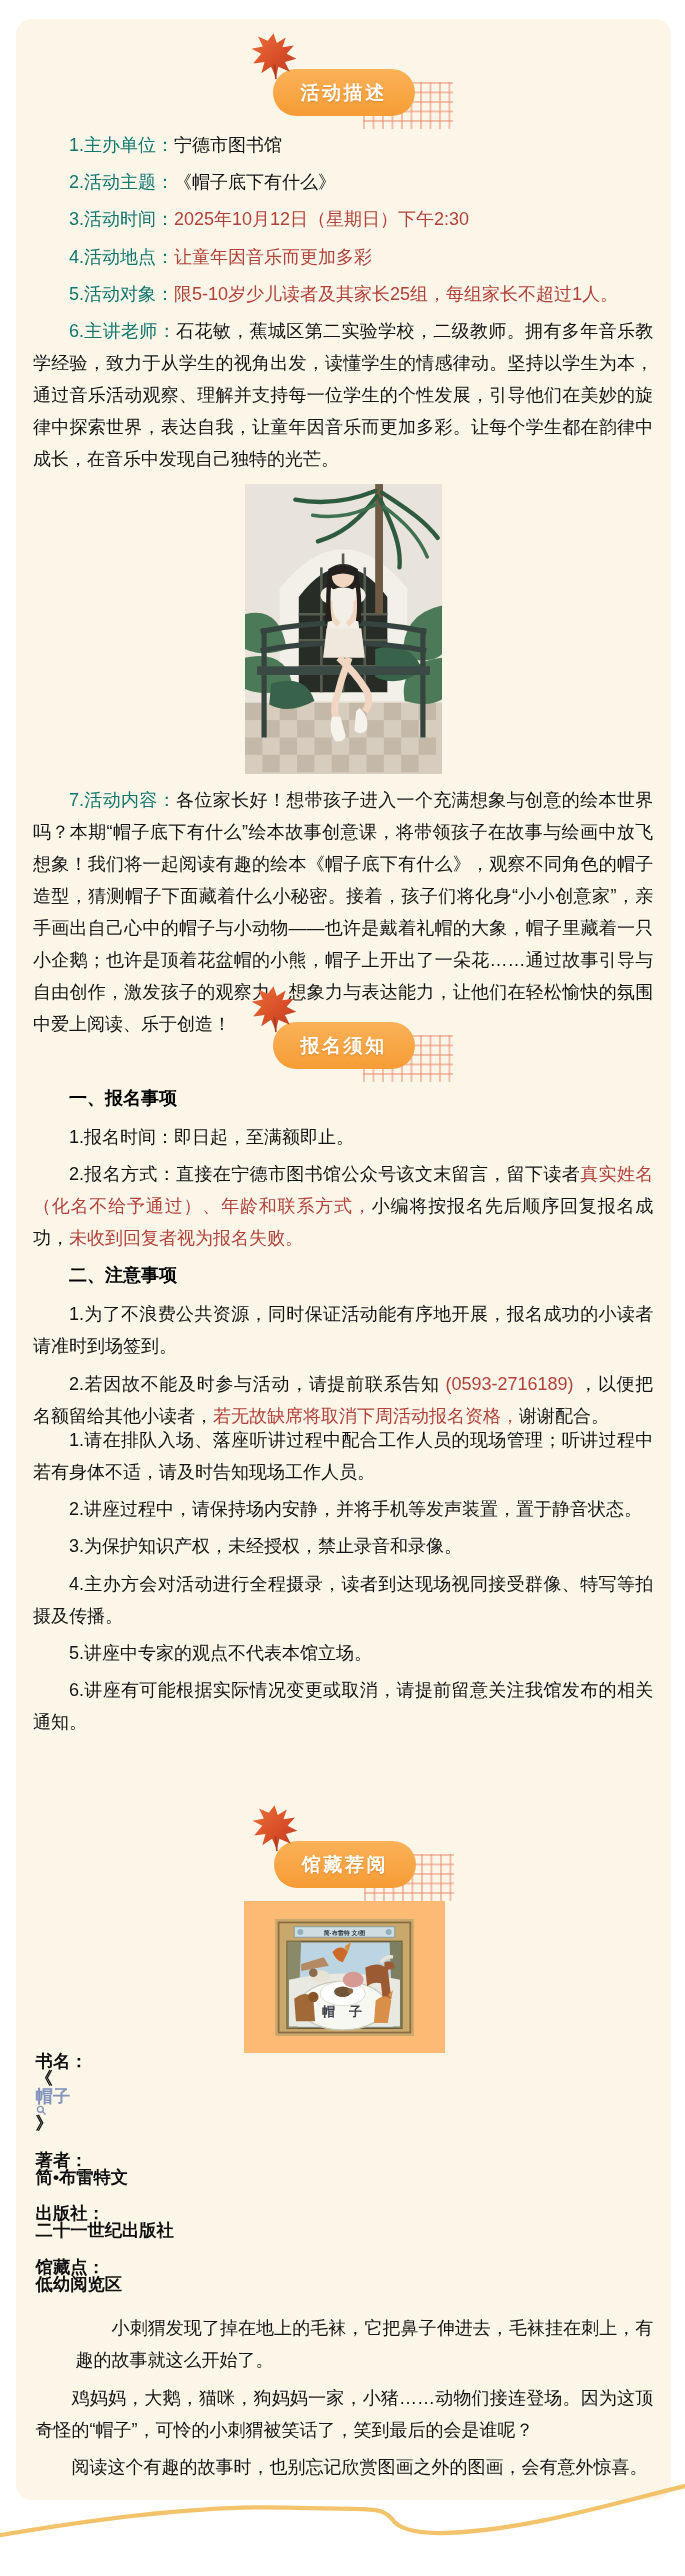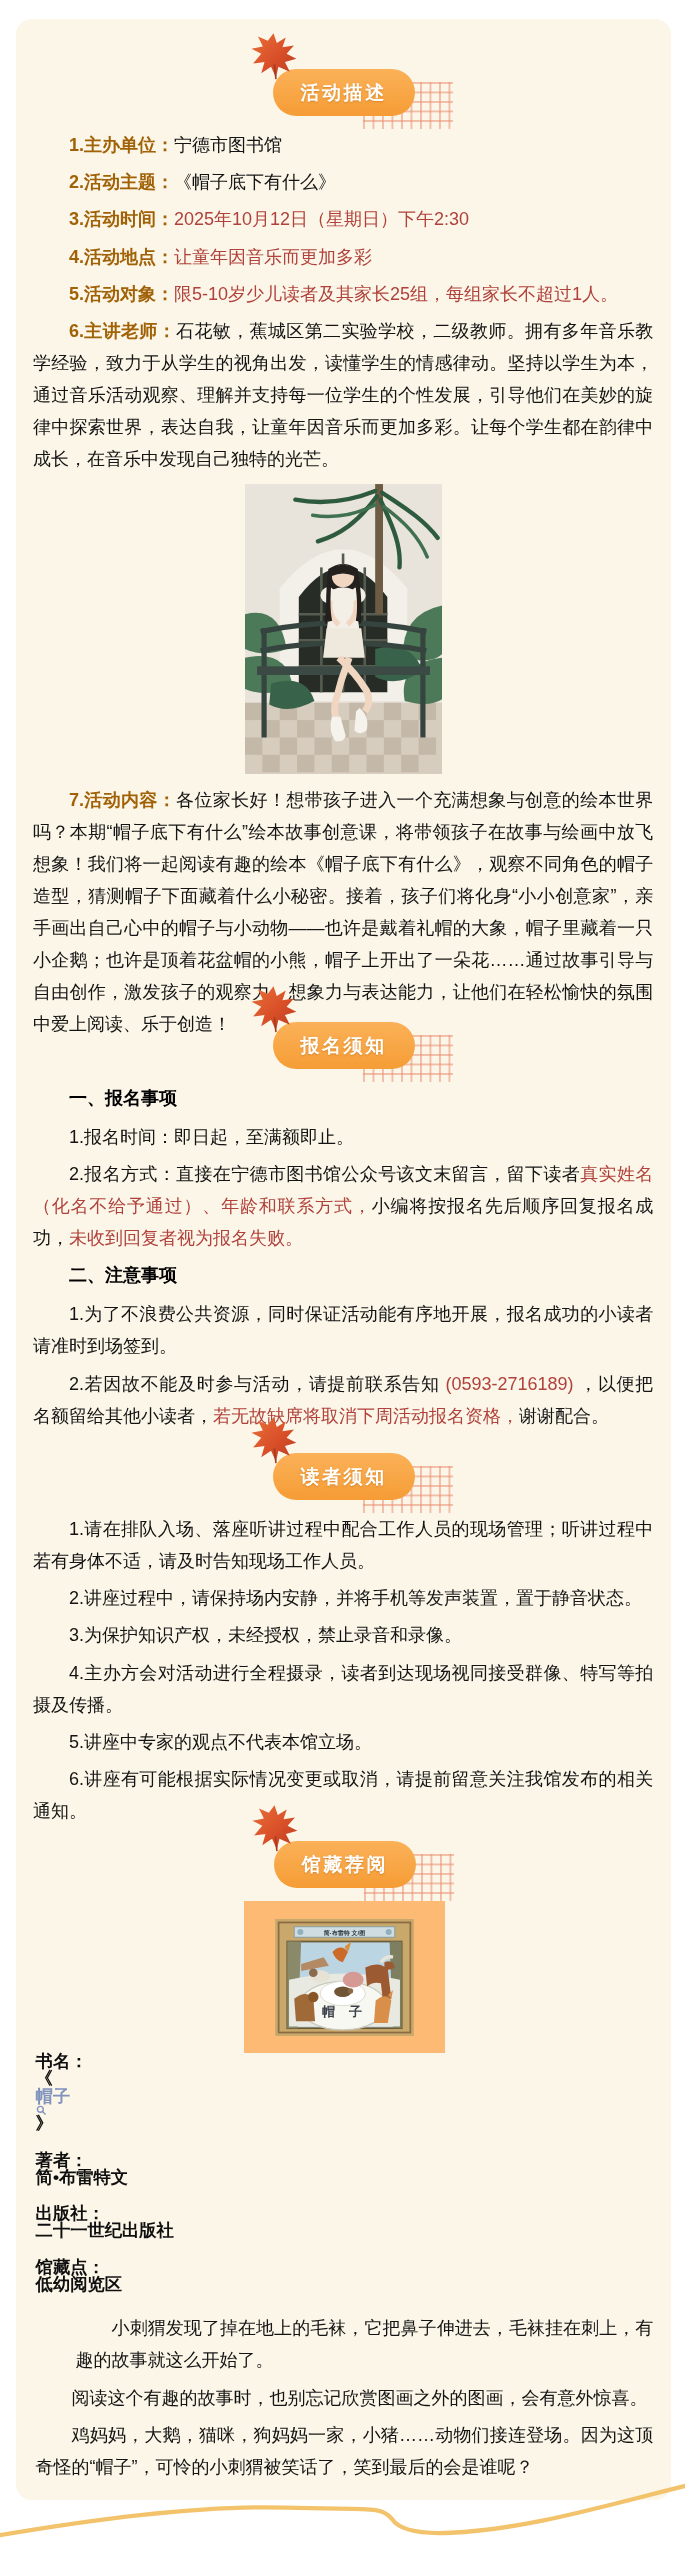--- a/index.html
+++ b/index.html
@@ -36,21 +36,21 @@
     color:#ffffff;font-weight:bold;font-size:19px;letter-spacing:2.6px;
     text-shadow:0 0.9px 1.7px rgba(196,118,28,.65);
   }
   .badge svg.leaf{position:absolute;left:5.2px;top:-10.4px;width:49px;height:54px;z-index:2;}
 
   
   .p{
     font-size:18px;line-height:32px;color:#141414;margin:0 0 5.2px;
     text-align:justify;text-indent:2em;
   }
-  .p b{font-weight:bold;color:#a16207;}
+  .p b{font-weight:normal;color:#0f766e;}
   .red{color:#b0413b;}
   .first-items{margin-top:1.7px;}
 
   .photo-wrap{width:197px;margin:8.7px auto 10.4px;}
   .photo-wrap svg{display:block;}
 
   
   .subhead{font-size:18px;line-height:32px;font-weight:bold;color:#000;margin:0 0 7px;text-indent:2em;}
 
   
@@ -228,29 +228,20 @@
 
     <p class="subhead">一、报名事项</p>
     <p class="p">1.报名时间：即日起，至满额即止。</p>
     <p class="p"><span>2.报名方式：直接在宁德市图书馆公众号该文末留言，留下读者</span><span class="red">真实姓名（化名不给予通过）、年龄和联系方式，</span><span>小编将按报名先后顺序回复报名成功，</span><span class="red">未收到回复者视为报名失败。</span></p>
     <p class="subhead">二、注意事项</p>
     <p class="p">1.为了不浪费公共资源，同时保证活动能有序地开展，报名成功的小读者请准时到场签到。</p>
     <p class="p"><span>2.若因故不能及时参与活动，请提前联系告知 </span><span class="red">(0593-2716189) </span><span>，以便把名额留给其他小读者，</span><span class="red">若无故缺席将取消下周活动报名资格，</span><span>谢谢配合。</span></p>
   </div>
 
   <div class="sec" id="sec-reader">
-    <div class="badge">
-      <div class="grid"></div>
-      <svg class="leaf" viewBox="0 0 60 62">
-          <use href="#mapleLeaf"></use>
-        </svg>
-      <div class="pill">
-        <span>读者须知</span>
-      </div>
-    </div>
 
     <p class="p">1.请在排队入场、落座听讲过程中配合工作人员的现场管理；听讲过程中若有身体不适，请及时告知现场工作人员。</p>
     <p class="p">2.讲座过程中，请保持场内安静，并将手机等发声装置，置于静音状态。</p>
     <p class="p">3.为保护知识产权，未经授权，禁止录音和录像。</p>
     <p class="p">4.主办方会对活动进行全程摄录，读者到达现场视同接受群像、特写等拍摄及传播。</p>
     <p class="p">5.讲座中专家的观点不代表本馆立场。</p>
     <p class="p">6.讲座有可能根据实际情况变更或取消，请提前留意关注我馆发布的相关通知。</p>
   </div>
 
   <div class="sec" id="sec-book">
@@ -327,22 +318,22 @@
     <div class="binfo">
       <span>出版社：</span>
       <span>二十一世纪出版社</span>
     </div>
     <div class="binfo">
       <span>馆藏点：</span>
       <span>低幼阅览区</span>
     </div>
 
     <p class="p desc">小刺猬发现了掉在地上的毛袜，它把鼻子伸进去，毛袜挂在刺上，有趣的故事就这么开始了。</p>
+    <p class="p">鸡妈妈，大鹅，猫咪，狗妈妈一家，小猪……动物们接连登场。因为这顶奇怪的“帽子”，可怜的小刺猬被笑话了，笑到最后的会是谁呢？</p>
     <p class="p">阅读这个有趣的故事时，也别忘记欣赏图画之外的图画，会有意外惊喜。</p>
-    <p class="p">鸡妈妈，大鹅，猫咪，狗妈妈一家，小猪……动物们接连登场。因为这顶奇怪的“帽子”，可怜的小刺猬被笑话了，笑到最后的会是谁呢？</p>
   </div>
 
 </div>
 
 <svg class="wave" viewBox="0 0 791 126">
   <path d="M-8 80 C120 58 240 44 330 47 C420 50 440 44 452 60 C460 72 480 78 520 76 C610 72 700 44 799 20" fill="none" stroke="#f2c36b" stroke-width="5" stroke-linecap="round"></path>
 </svg>
 
 
 </body></html>

